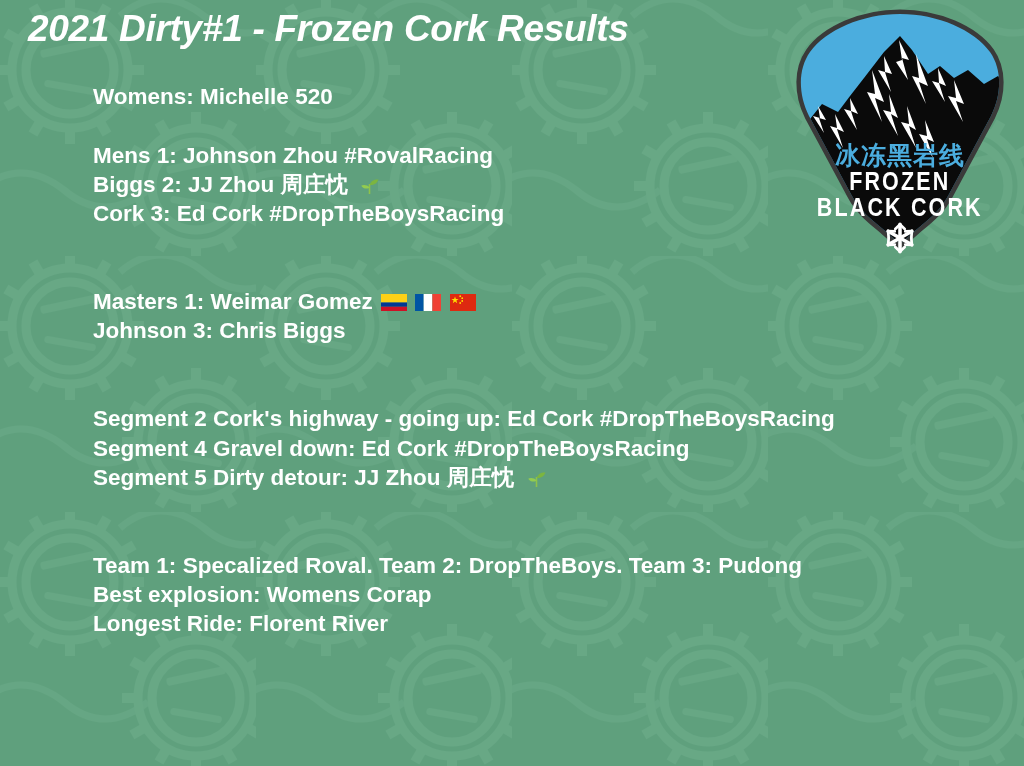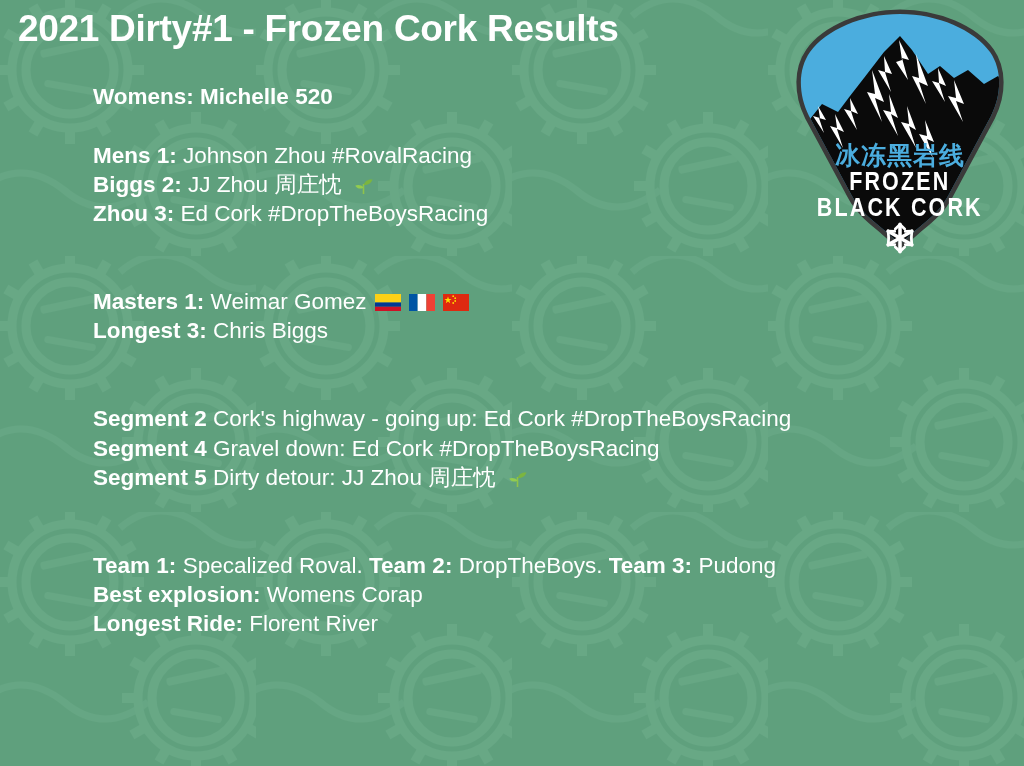--- a/index.html
+++ b/index.html
@@ -21,41 +21,42 @@
   
   #watermark {
     position: absolute;
     inset: 0;
     opacity: 1;
     pointer-events: none;
   }
   
   #title {
     position: absolute;
-    left: 18px;
+    left: 28px;
     top: 8px;
     font-size: 37px;
     font-weight: bold;
     letter-spacing: -0.3px;
     white-space: nowrap;
+    font-style: italic;
   }
   
   #content {
     position: absolute;
     left: 93px;
     top: 82px;
     width: 880px;
     font-size: 22.5px;
     line-height: 29.3px;
     white-space: nowrap;
   }
   .line { height: 29.3px; }
   .spacer { height: 29.3px; }
   .lbl { font-weight: bold; }
-  .val { font-weight: normal; margin-top: 22px; }
+  .val { font-weight: bold; margin-top: 22px; }
   .emoji-seed {
     display: inline-block;
     width: 24px;
     height: 20px;
     vertical-align: -3px;
     margin-left: 4px;
   }
   .flag {
     display: inline-block;
     width: 26px;
@@ -153,21 +154,21 @@
       <span class="val">JJ Zhou 周庄忱</span>
       <span class="emoji-seed">
         <svg viewBox="0 0 24 20" width="24" height="20">
           <path d="M11.5 19 L11.5 9" stroke="#8fc34a" stroke-width="1.6" fill="none"></path>
           <path d="M11.6 10 C 13 5, 17.5 4, 20.5 4.5 C 19 9, 14.5 10.6, 11.6 10 Z" fill="#7cb53f"></path>
           <path d="M11.4 12.4 C 9.2 9.6, 5.2 9.6, 3.2 10.8 C 5.4 14, 9.4 14.4, 11.4 12.4 Z" fill="#93cc4f"></path>
         </svg>
       </span>
     </div>
     <div class="line">
-      <span class="lbl">Zhou 3:</span>
+      <span class="lbl">Cork 3:</span>
       <span class="val">Ed Cork #DropTheBoysRacing</span>
     </div>
     <div class="spacer"></div>
     <div class="spacer"></div>
 
     <div class="line">
       <span class="lbl">Masters 1:</span>
       <span class="val">Weimar Gomez</span>
       <span class="flag">
         <svg viewBox="0 0 26 17" width="26" height="17">
@@ -190,21 +191,21 @@
             <polygon points="5,2.4 5.9,5 8.6,5 6.4,6.6 7.2,9.2 5,7.6 2.8,9.2 3.6,6.6 1.4,5 4.1,5"></polygon>
             <circle cx="10.2" cy="2.2" r="0.9"></circle>
             <circle cx="12.2" cy="4.2" r="0.9"></circle>
             <circle cx="12.2" cy="7.0" r="0.9"></circle>
             <circle cx="10.2" cy="9.0" r="0.9"></circle>
           </g>
         </svg>
       </span>
     </div>
     <div class="line">
-      <span class="lbl">Longest 3:</span>
+      <span class="lbl">Johnson 3:</span>
       <span class="val">Chris Biggs</span>
     </div>
     <div class="spacer"></div>
     <div class="spacer"></div>
 
     <div class="line">
       <span class="lbl">Segment 2</span>
       <span class="val">Cork's highway - going up: Ed Cork #DropTheBoysRacing</span>
     </div>
     <div class="line">

